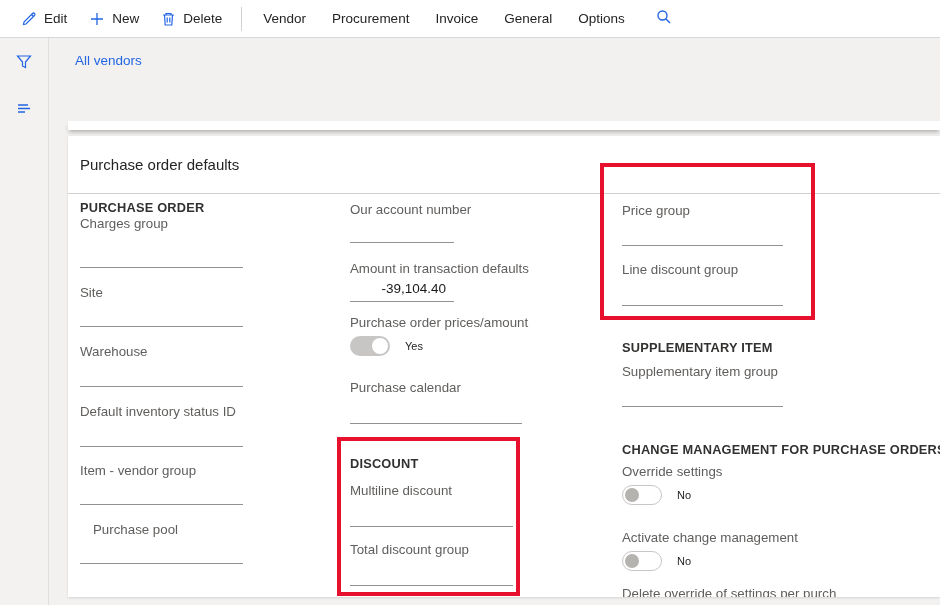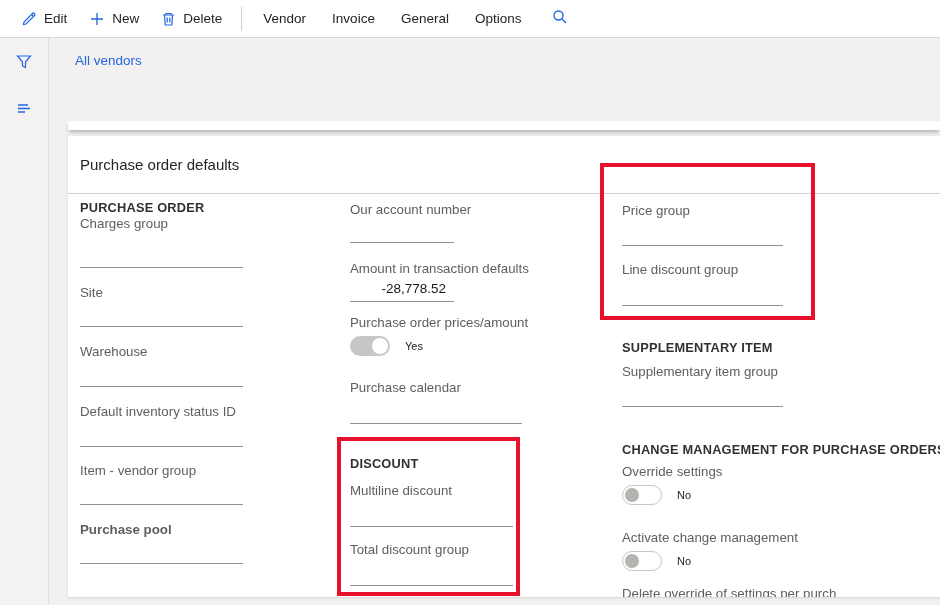--- a/index.html
+++ b/index.html
@@ -102,20 +102,23 @@
           <path d="M6.2 6.5 V11.5 M8.8 6.5 V11.5"></path>
         </svg>
       </span>
       <span>Delete</span>
     </div>
     <div class="tb-divider"></div>
     <div class="tb-tab">
         <span>Vendor</span>
       </div>
     <div class="tb-tab">
+        <span>Procurement</span>
+      </div>
+    <div class="tb-tab">
         <span>Invoice</span>
       </div>
     <div class="tb-tab">
         <span>General</span>
       </div>
     <div class="tb-tab">
         <span>Options</span>
       </div>
     <div class="tb-search">
       <span>
@@ -164,30 +167,30 @@
 
       <div class="lbl" style="top:208px; left:0;">Warehouse</div>
       <div class="line" style="top:250px; left:0; width:163px;"></div>
 
       <div class="lbl" style="top:268px; left:0;">Default inventory status ID</div>
       <div class="line" style="top:310px; left:0; width:163px;"></div>
 
       <div class="lbl" style="top:327px; left:0;">Item - vendor group</div>
       <div class="line" style="top:368px; left:0; width:163px;"></div>
 
-      <div class="lbl" style="top:386px; left:0;font-weight:bold;">Purchase pool</div>
+      <div class="lbl" style="top:386px; left:13px;">Purchase pool</div>
       <div class="line" style="top:427px; left:0; width:163px;"></div>
     </div>
 
     <div class="col col2">
       <div class="lbl" style="top:66px; left:0;">Our account number</div>
       <div class="line" style="top:106px; left:0; width:104px;"></div>
 
       <div class="lbl" style="top:125px; left:0;">Amount in transaction defaults</div>
-      <div class="val" style="top:145px; left:0; width:96px;">-28,778.52</div>
+      <div class="val" style="top:145px; left:0; width:96px;">-39,104.40</div>
       <div class="line" style="top:165px; left:0; width:104px;"></div>
 
       <div class="lbl" style="top:179px; left:0;">Purchase order prices/amount</div>
       <div class="toggle" style="top:200px; left:0;">
         <span class="pill on">
             <span class="knob"></span>
           </span>
         <span class="toggle-label">Yes</span>
       </div>
 

